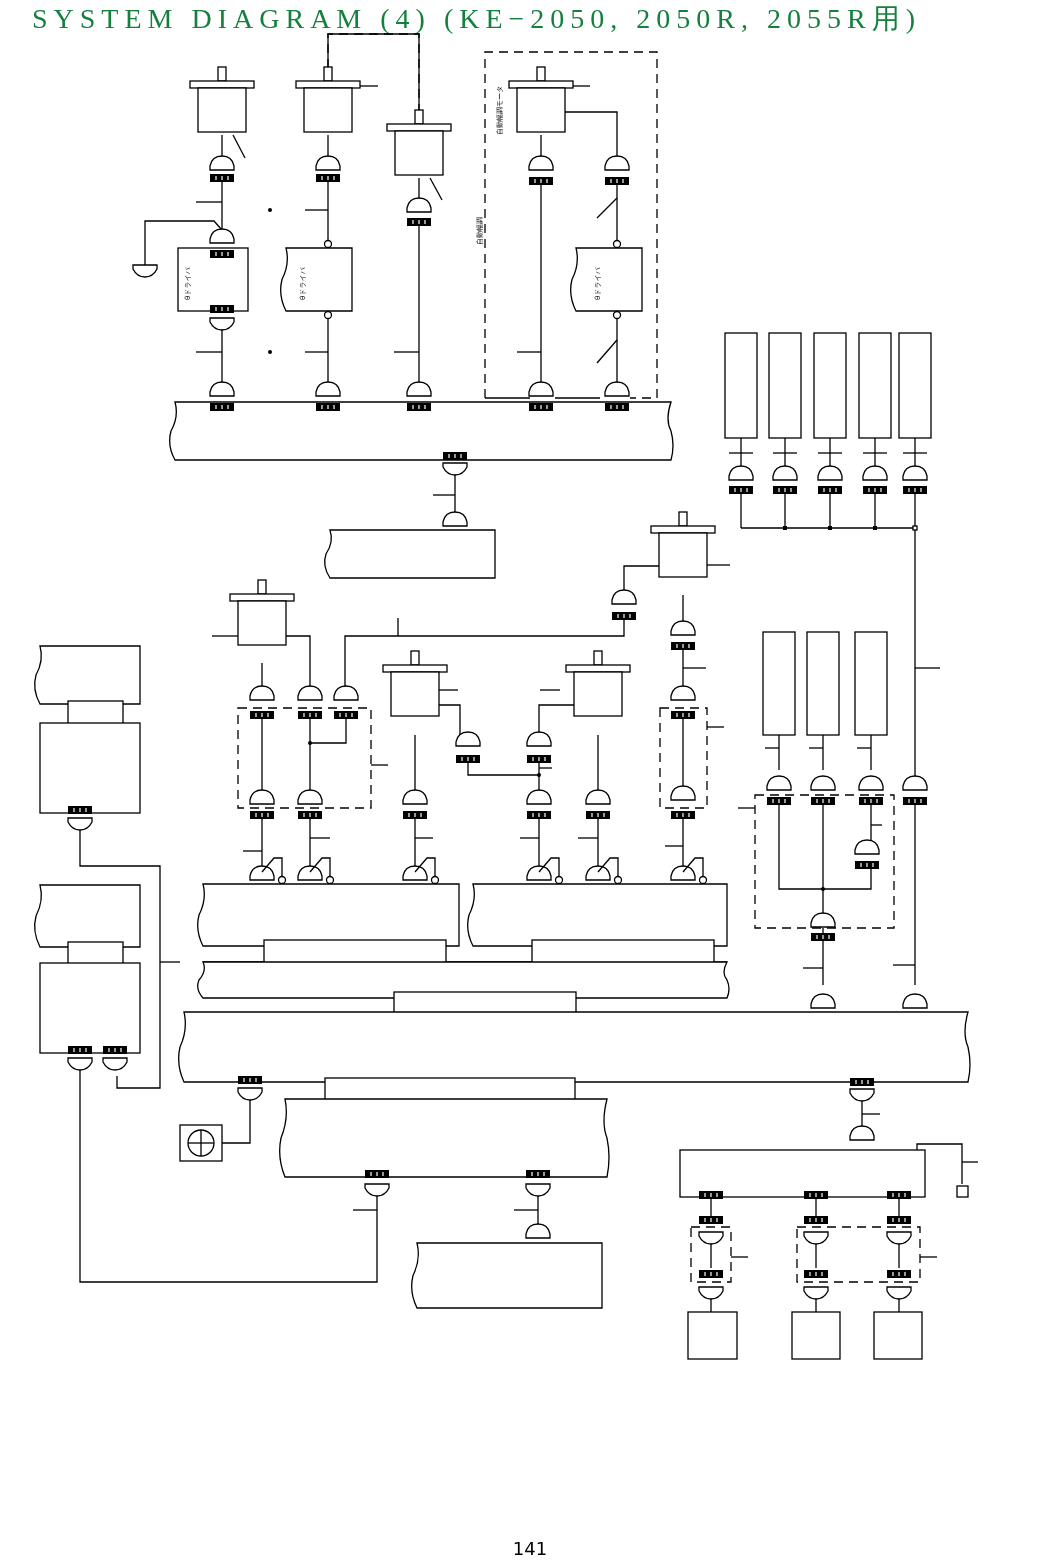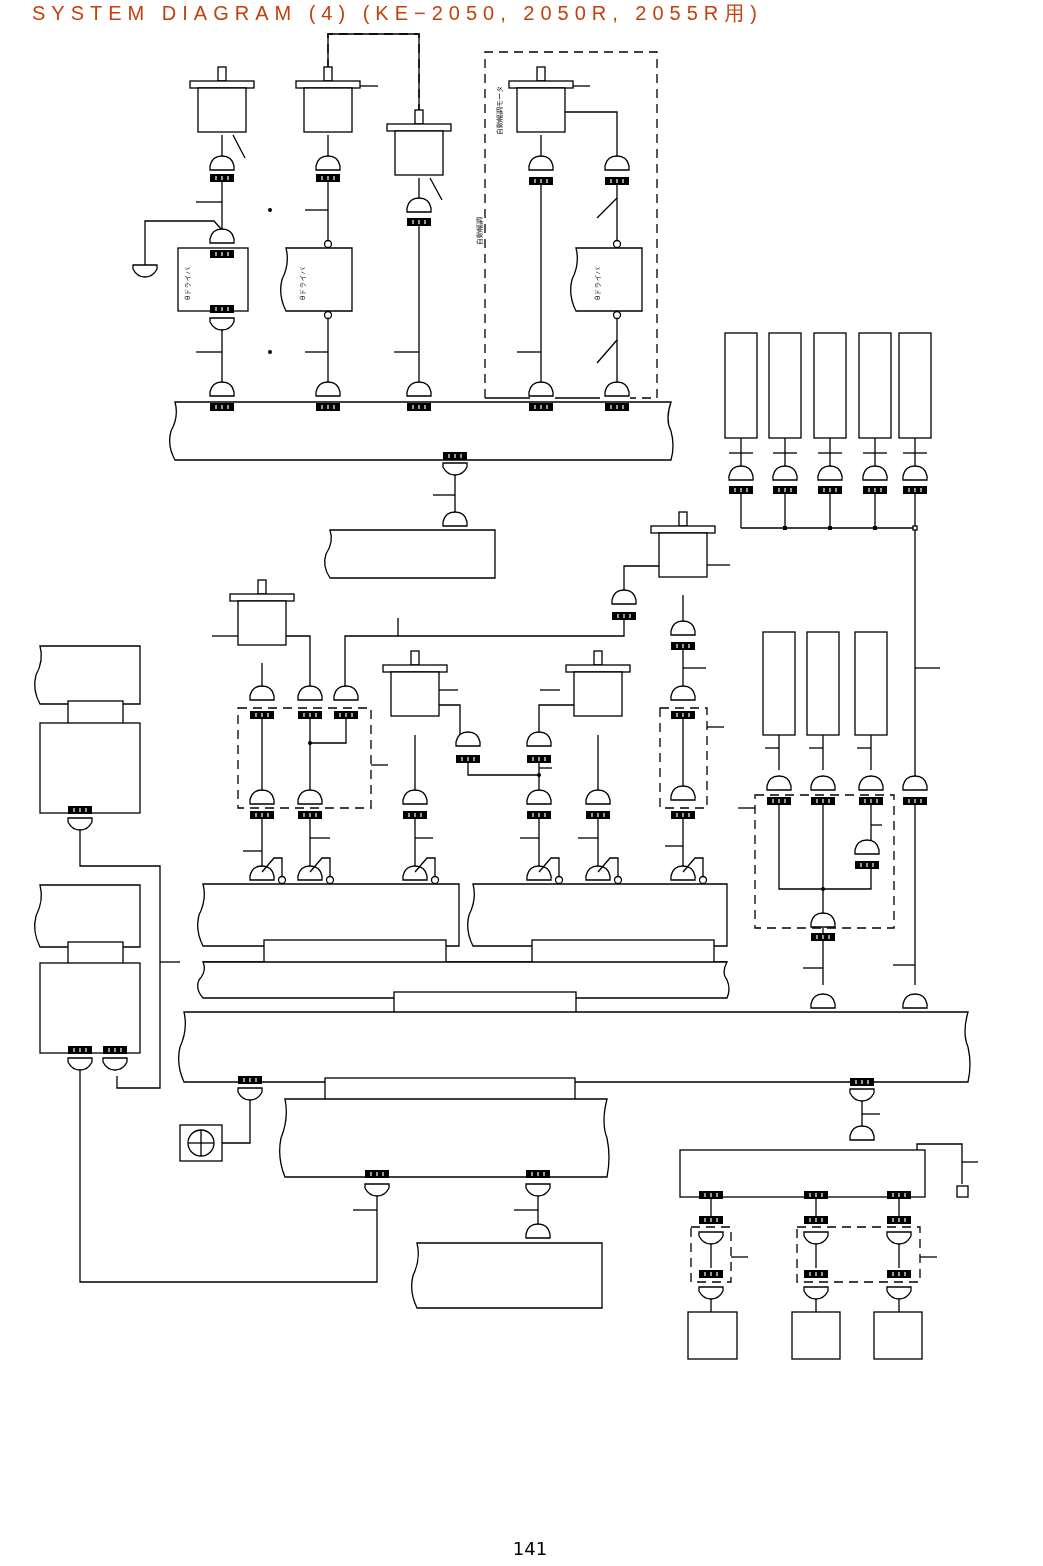--- a/index.html
+++ b/index.html
@@ -1,17 +1,17 @@
 <!DOCTYPE html>
 <html><head>
 <meta charset="utf-8">
 <style>
   html, body { margin:0; padding:0; background:#ffffff; }
   body { width:1043px; height:1566px; position:relative; overflow:hidden; font-family:"DejaVu Sans", sans-serif; }
-  #title { position:absolute; left:32px; top:0px; font-size:20px; letter-spacing:6px; color:#c2410c; white-space:nowrap; font-family:Liberation Sans, sans-serif; }
+  #title { position:absolute; left:32px; top:0px; font-size:28px; letter-spacing:6px; color:#15803d; white-space:nowrap; font-family:Liberation Serif, serif; }
   #pagenum { position:absolute; left:0; width:1060px; text-align:center; top:1538px; font-size:18px; color:#000; font-family:"DejaVu Sans", sans-serif; }
   svg { position:absolute; left:0; top:0; }
   .ln { stroke:#000; stroke-width:1.3; fill:none; }
   .bx { stroke:#000; stroke-width:1.3; fill:#fff; }
   .ds { stroke:#000; stroke-width:1.3; fill:none; stroke-dasharray:9 6; }
   .blk { fill:#000; }
   .wbar { stroke:#fff; stroke-width:1.2; }
   .rlabel { font-size:7px; fill:#000; font-family:"DejaVu Sans", sans-serif; }
 </style>
 </head>

